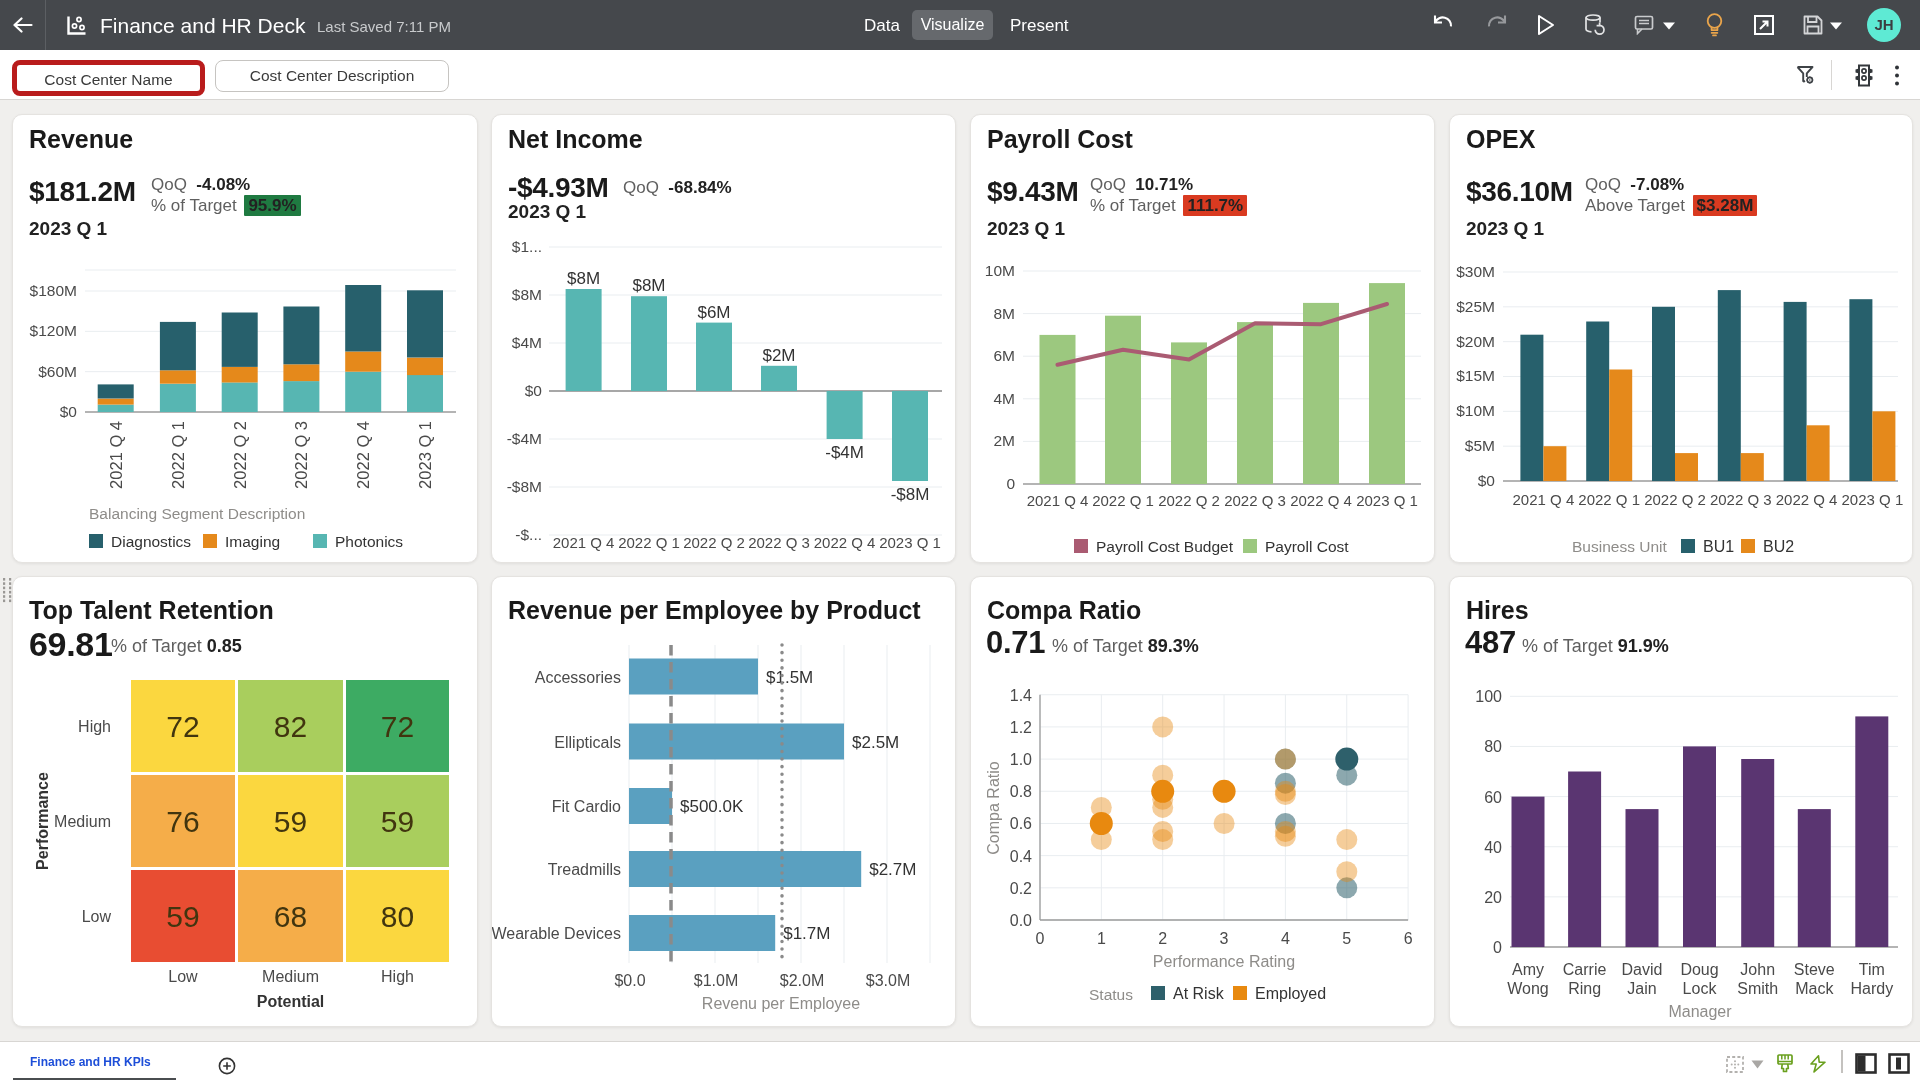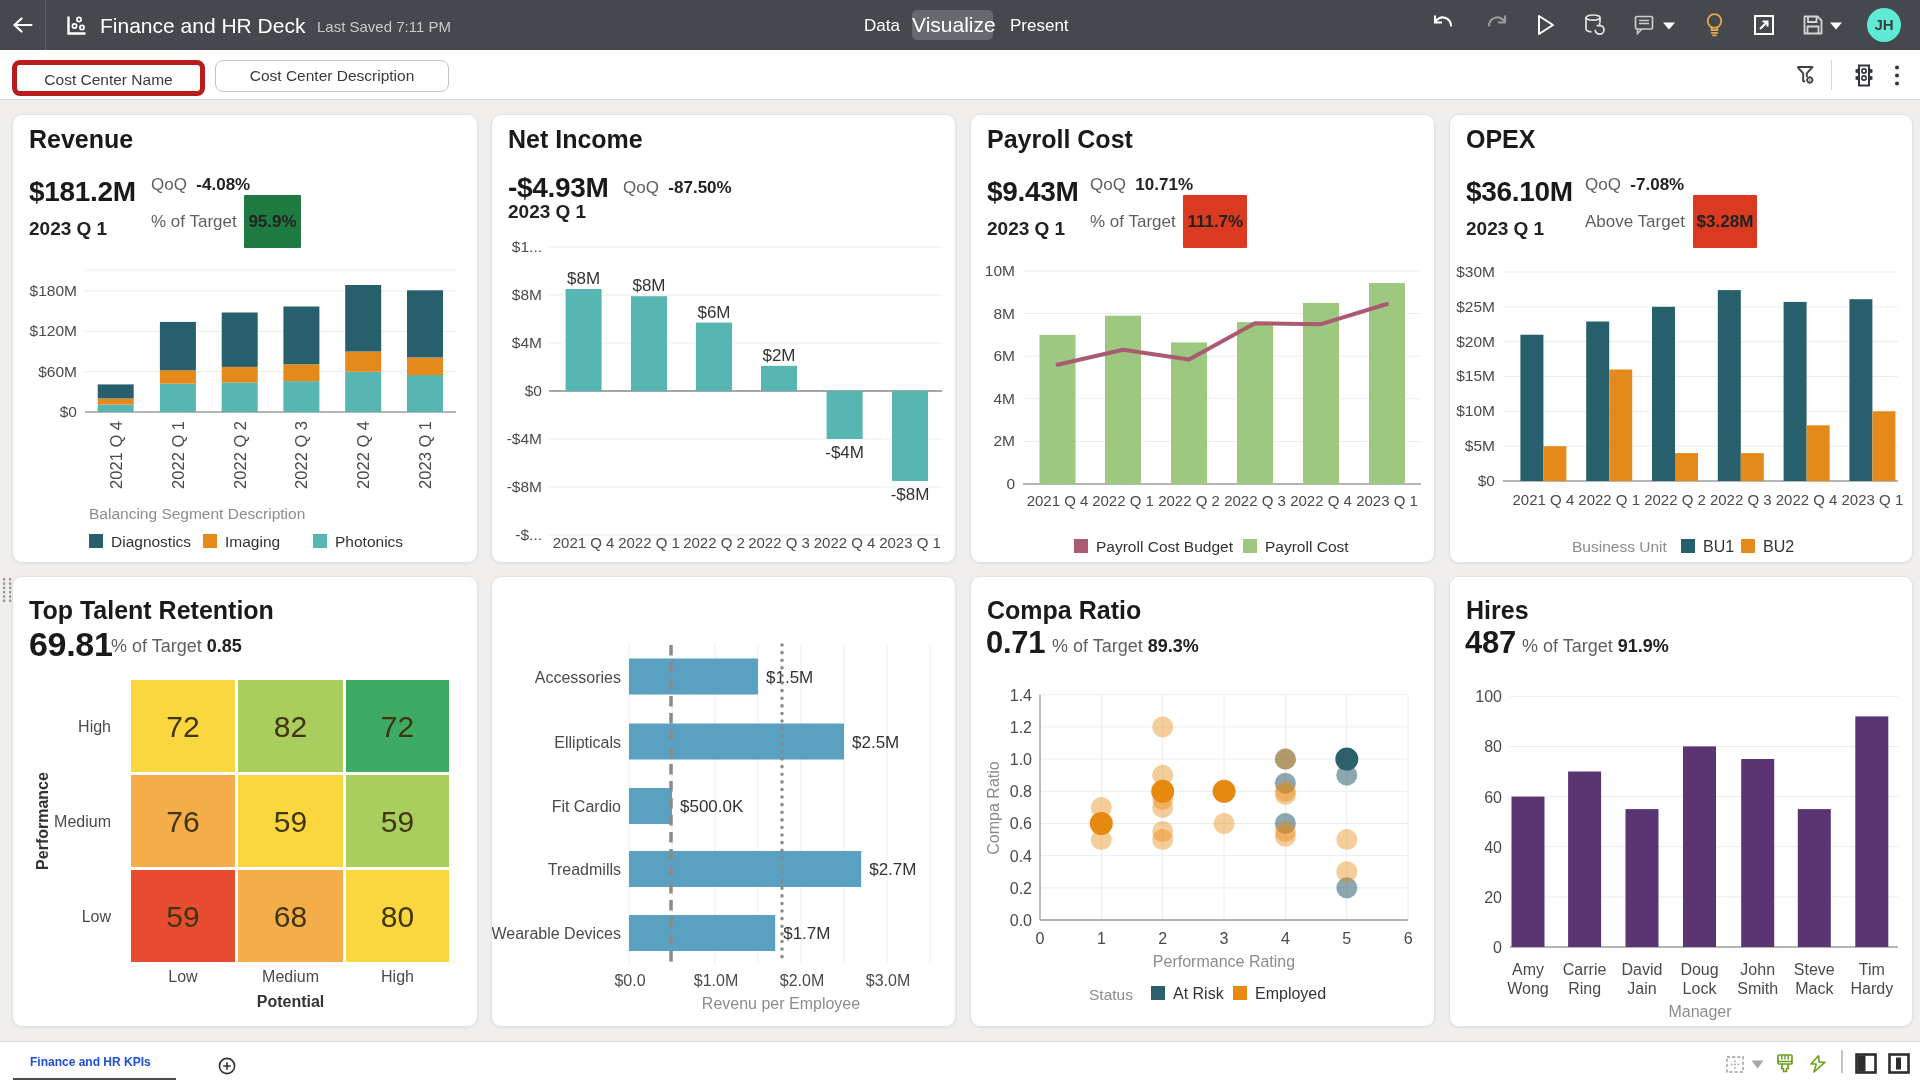--- a/index.html
+++ b/index.html
@@ -3,37 +3,37 @@
 *{margin:0;padding:0;box-sizing:border-box}
 html,body{width:1920px;height:1080px;font-family:"Liberation Sans",sans-serif;background:#f0efed;overflow:hidden;position:relative}
 .abs{position:absolute}
 .card{position:absolute;background:#fff;border:1px solid #e5e3e0;border-radius:10px;box-shadow:0 1px 3px rgba(0,0,0,.07)}
 svg text{font-family:"Liberation Sans",sans-serif}
 .ctitle{position:absolute;font-weight:bold;color:#1a1a1a;font-size:25px}
 .knum{position:absolute;font-weight:bold;color:#1a1a1a;font-size:28px;letter-spacing:-0.3px}
 .kq{position:absolute;font-size:17px;font-weight:normal;color:#5f5f5f;line-height:21px}
 .kq b{color:#222}
 .kdate{position:absolute;font-weight:bold;color:#222;font-size:18px}
-.badge{display:inline-block;color:#fff;padding:16px 4px;border-radius:1px;margin-left:3px}
+.badge{display:inline-block;color:#fff;padding:0 4px;border-radius:1px;margin-left:3px}
 </style></head><body>
 <div class="abs" style="left:0;top:0;width:1920px;height:50px;background:#45484c"></div>
 <svg class="abs" style="left:13px;top:15px" width="20" height="20" viewBox="0 0 20 20">
 <path d="M1.5 10 H18.5 M1.5 10 L8.5 3.5 M1.5 10 L8.5 16.5" stroke="#fff" stroke-width="2.2" fill="none" stroke-linecap="round" stroke-linejoin="round"></path>
   </svg>
 <div class="abs" style="left:45px;top:0;width:1px;height:50px;background:#5c5f63"></div>
 <svg class="abs" style="left:66px;top:15px" width="21" height="21" viewBox="0 0 21 21">
 <path d="M2.5 1.5 V18.5 H19.5" stroke="#fff" stroke-width="2.4" fill="none"></path>
 <circle cx="8.5" cy="11" r="2.1" stroke="#fff" stroke-width="1.7" fill="none"></circle>
 <circle cx="13" cy="4.5" r="2.1" stroke="#fff" stroke-width="1.7" fill="none"></circle>
 <circle cx="16" cy="12.5" r="2.1" stroke="#fff" stroke-width="1.7" fill="none"></circle>
   </svg>
 <div class="abs" style="left:100px;top:14px;font-size:21px;color:#fff">Finance and HR Deck</div>
 <div class="abs" style="left:317px;top:18px;font-size:15px;color:#c8cacc">Last Saved 7:11 PM</div>
 <div class="abs" style="left:864px;top:16px;font-size:17px;color:#fff">Data</div>
-<div class="abs" style="left:912px;top:10px;width:81px;height:30px;background:#66696d;border-radius:5px;color:#fff;font-size:21px;text-align:center;line-height:29px">Visualize</div>
+<div class="abs" style="left:912px;top:10px;width:81px;height:30px;background:#66696d;border-radius:5px;color:#fff;font-size:16px;text-align:center;line-height:29px">Visualize</div>
 <div class="abs" style="left:1010px;top:16px;font-size:17px;color:#fff">Present</div>
 <svg class="abs" style="left:1432px;top:13px" width="25" height="24" viewBox="0 0 25 24">
 <path d="M3 2.5 V9.5 H10" stroke="#fff" stroke-width="2.1" fill="none"></path>
 <path d="M3.2 9.2 A 8.3 8.3 0 0 1 19 13.4" stroke="#fff" stroke-width="2.1" fill="none"></path>
   </svg>
 <svg class="abs" style="left:1483px;top:13px" width="25" height="24" viewBox="0 0 25 24">
 <path d="M22 2.5 V9.5 H15" stroke="#97999c" stroke-width="2.1" fill="none"></path>
 <path d="M21.8 9.2 A 8.3 8.3 0 0 0 6 13.4" stroke="#97999c" stroke-width="2.1" fill="none"></path>
   </svg>
 <svg class="abs" style="left:1536px;top:13px" width="20" height="24" viewBox="0 0 20 24">
@@ -150,21 +150,21 @@
       <text x="98" y="432" font-size="15.5" fill="#333">Diagnostics</text>
       <rect x="190.0" y="419.0" width="14.0" height="14.0" fill="#e5891b"></rect>
       <text x="212" y="432" font-size="15.5" fill="#333">Imaging</text>
       <rect x="300.0" y="419.0" width="14.0" height="14.0" fill="#57b6b2"></rect>
       <text x="322" y="432" font-size="15.5" fill="#333">Photonics</text>
     </svg>
   </div>
 <div class="card" style="left:491px;top:114px;width:465px;height:449px">
     <div class="ctitle" style="left:16px;top:10px">Net Income</div>
     <div class="knum" style="left:16px;top:57px">-$4.93M</div>
-    <div class="kq" style="left:131px;top:62px">QoQ&nbsp; <b>-87.50%</b></div>
+    <div class="kq" style="left:131px;top:62px">QoQ&nbsp; <b>-68.84%</b></div>
     <div class="kdate" style="left:16px;top:86px;font-size:19px">2023 Q 1</div>
     <svg width="465" height="447" viewBox="0 0 465 447" style="position:absolute;left:0;top:0">
       <line x1="57" y1="132.0" x2="450" y2="132.0" stroke="#e9edf0" stroke-width="1"></line>
       <line x1="57" y1="180.0" x2="450" y2="180.0" stroke="#e9edf0" stroke-width="1"></line>
       <line x1="57" y1="228.0" x2="450" y2="228.0" stroke="#e9edf0" stroke-width="1"></line>
       <line x1="57" y1="324.0" x2="450" y2="324.0" stroke="#e9edf0" stroke-width="1"></line>
       <line x1="57" y1="372.0" x2="450" y2="372.0" stroke="#e9edf0" stroke-width="1"></line>
       <line x1="57" y1="420.0" x2="450" y2="420.0" stroke="#e9edf0" stroke-width="1"></line>
       <line x1="57" y1="276" x2="450" y2="276" stroke="#8a8a8a" stroke-width="1.5"></line>
       <text x="50" y="137.0" font-size="15.5" fill="#4a4a4a" text-anchor="end">$1...</text>
@@ -303,20 +303,21 @@
       <text x="98" y="250.0" font-size="16" fill="#4a4a4a" text-anchor="end">Medium</text>
       <text x="98" y="345.0" font-size="16" fill="#4a4a4a" text-anchor="end">Low</text>
       <text x="29" y="250.0" font-size="16" fill="#333" text-anchor="middle" font-weight="bold" transform="rotate(-90 29 244.0)">Performance</text>
       <text x="170.0" y="405" font-size="16" fill="#4a4a4a" text-anchor="middle">Low</text>
       <text x="277.5" y="405" font-size="16" fill="#4a4a4a" text-anchor="middle">Medium</text>
       <text x="384.5" y="405" font-size="16" fill="#4a4a4a" text-anchor="middle">High</text>
       <text x="277.5" y="430" font-size="16" fill="#333" text-anchor="middle" font-weight="bold">Potential</text>
     </svg>
   </div>
 <div class="card" style="left:491px;top:576px;width:465px;height:451px">
+    <div class="ctitle" style="left:16px;top:19px">Revenue per Employee by Product</div>
     <svg width="465" height="449" viewBox="0 0 465 449" style="position:absolute;left:0;top:0">
       <line x1="137.0" y1="68" x2="137.0" y2="386" stroke="#e9edf0" stroke-width="1"></line>
       <line x1="180.0" y1="68" x2="180.0" y2="386" stroke="#e9edf0" stroke-width="1"></line>
       <line x1="223.0" y1="68" x2="223.0" y2="386" stroke="#e9edf0" stroke-width="1"></line>
       <line x1="266.0" y1="68" x2="266.0" y2="386" stroke="#e9edf0" stroke-width="1"></line>
       <line x1="309.0" y1="68" x2="309.0" y2="386" stroke="#e9edf0" stroke-width="1"></line>
       <line x1="352.0" y1="68" x2="352.0" y2="386" stroke="#e9edf0" stroke-width="1"></line>
       <line x1="395.0" y1="68" x2="395.0" y2="386" stroke="#e9edf0" stroke-width="1"></line>
       <line x1="438.0" y1="68" x2="438.0" y2="386" stroke="#e9edf0" stroke-width="1"></line>
       <rect x="137.0" y="81.5" width="129.0" height="36.0" fill="#5aa0c0"></rect>

